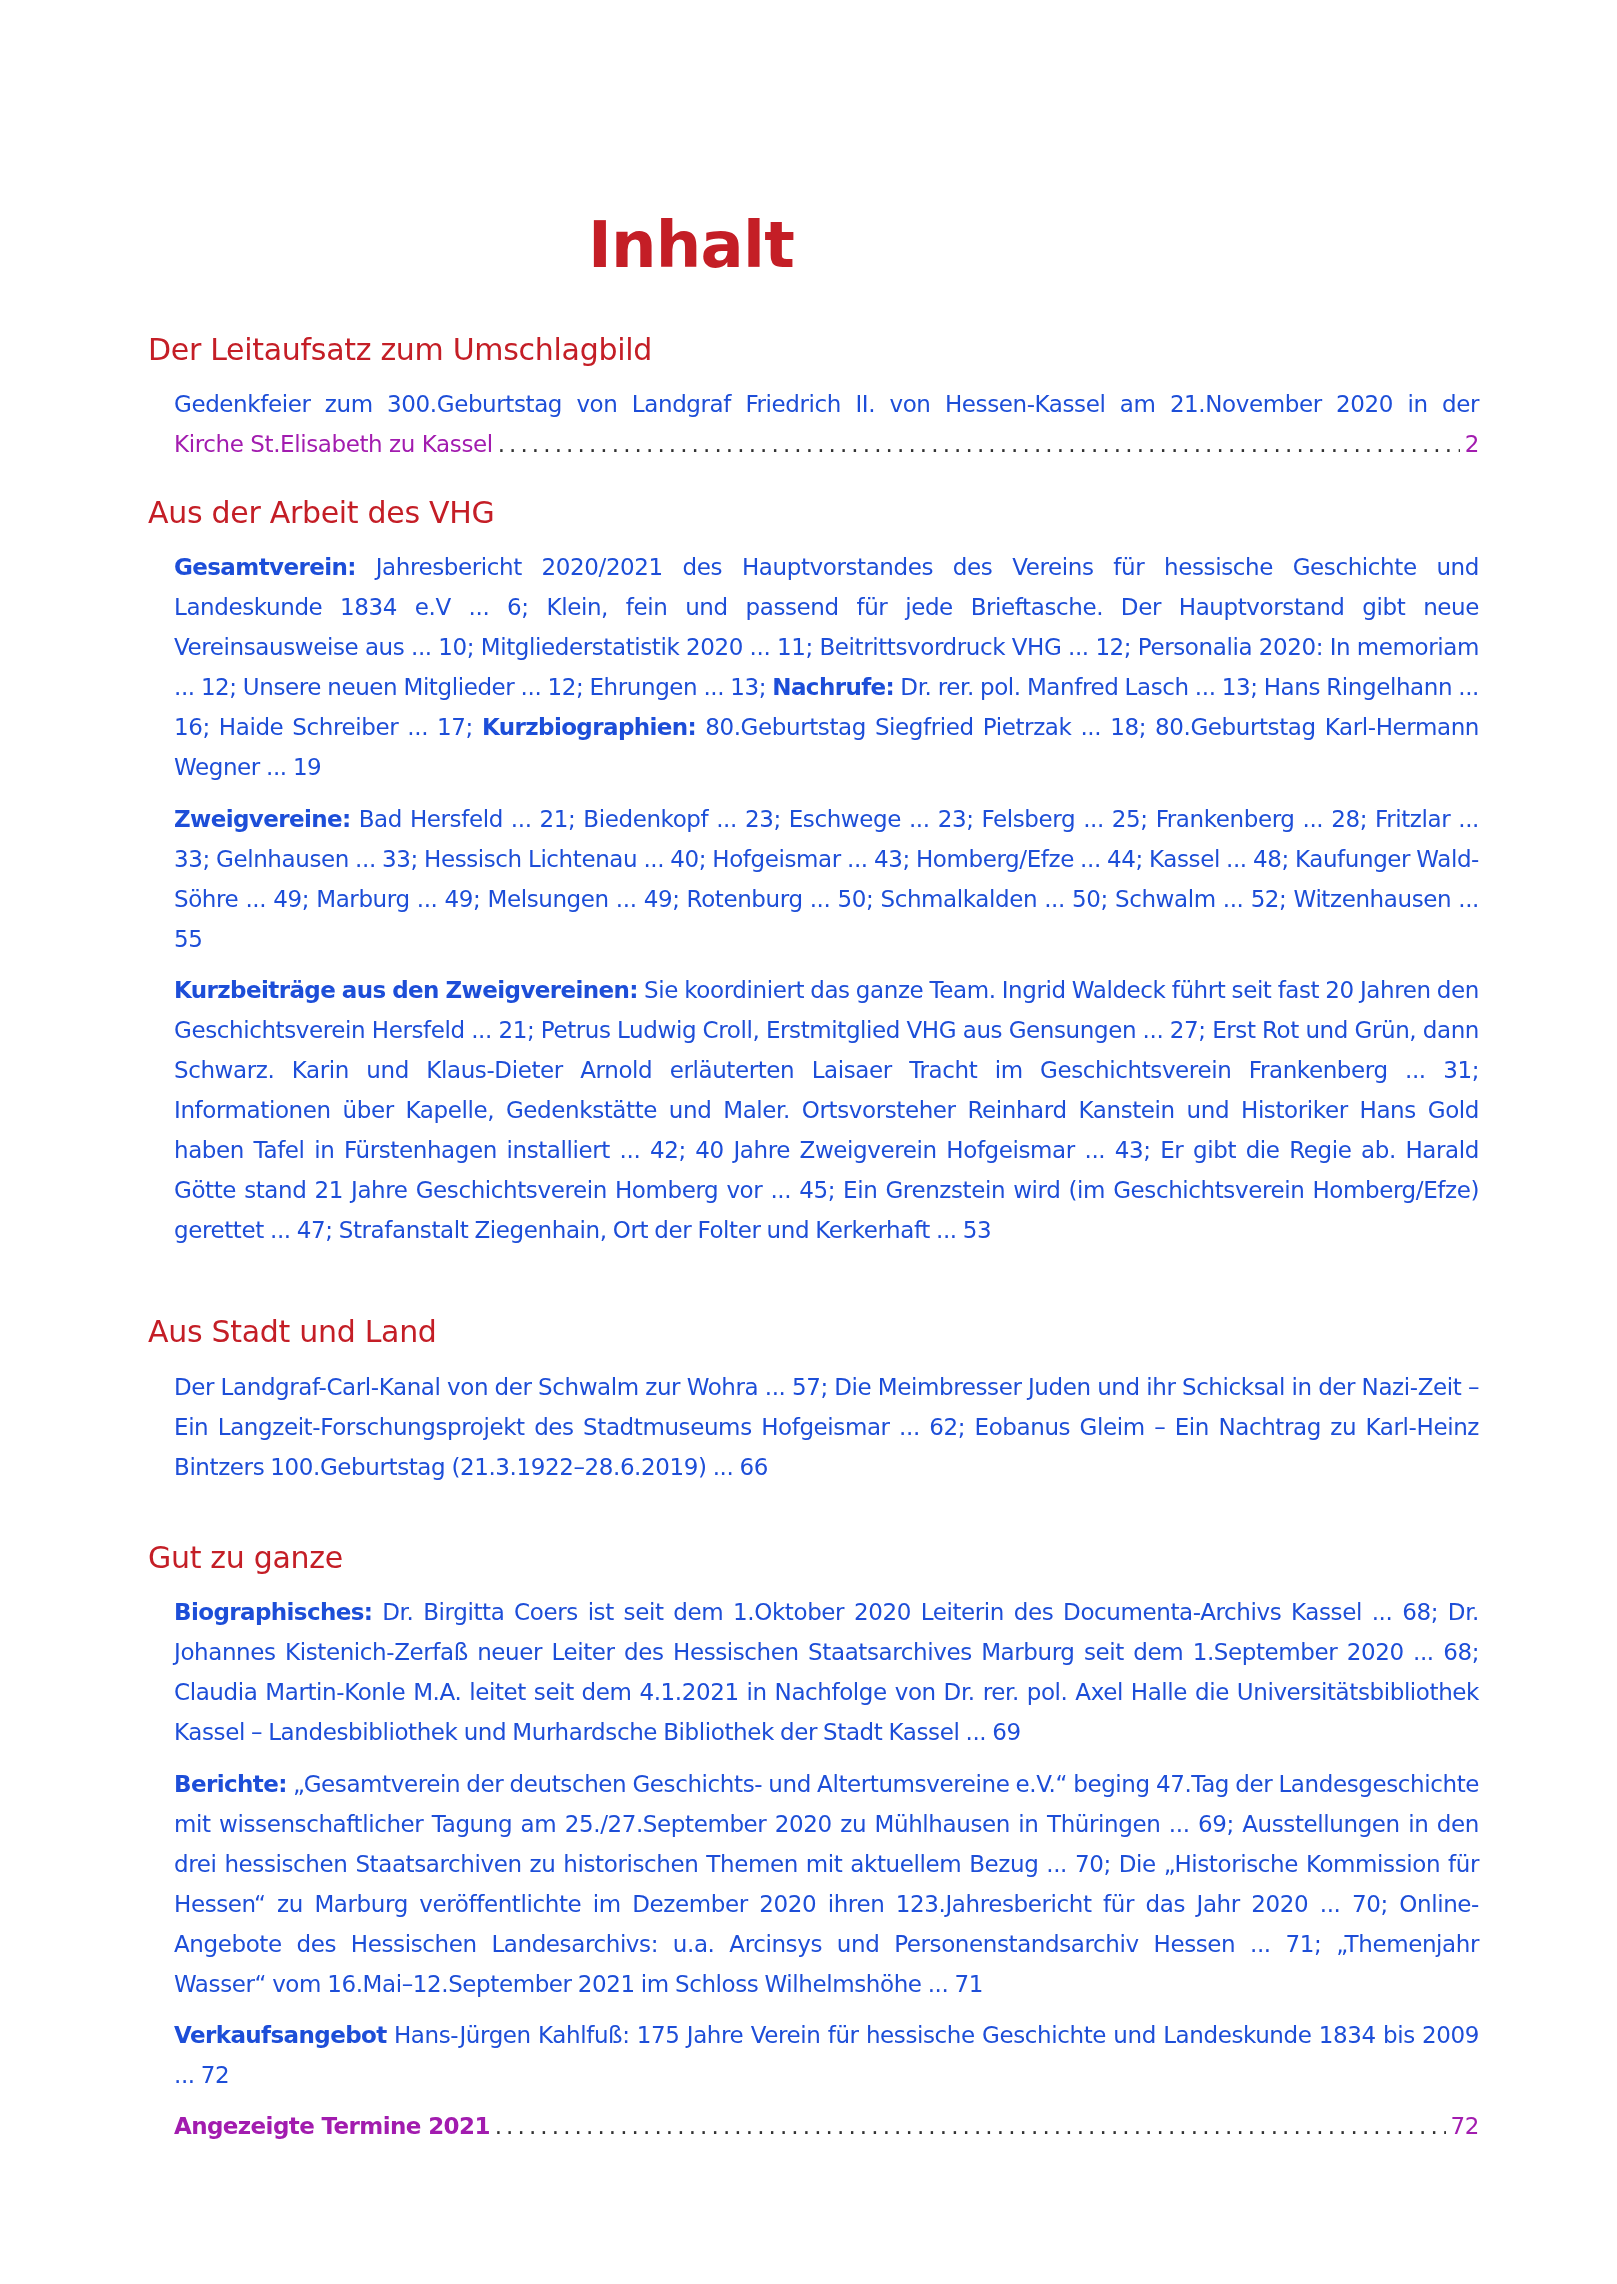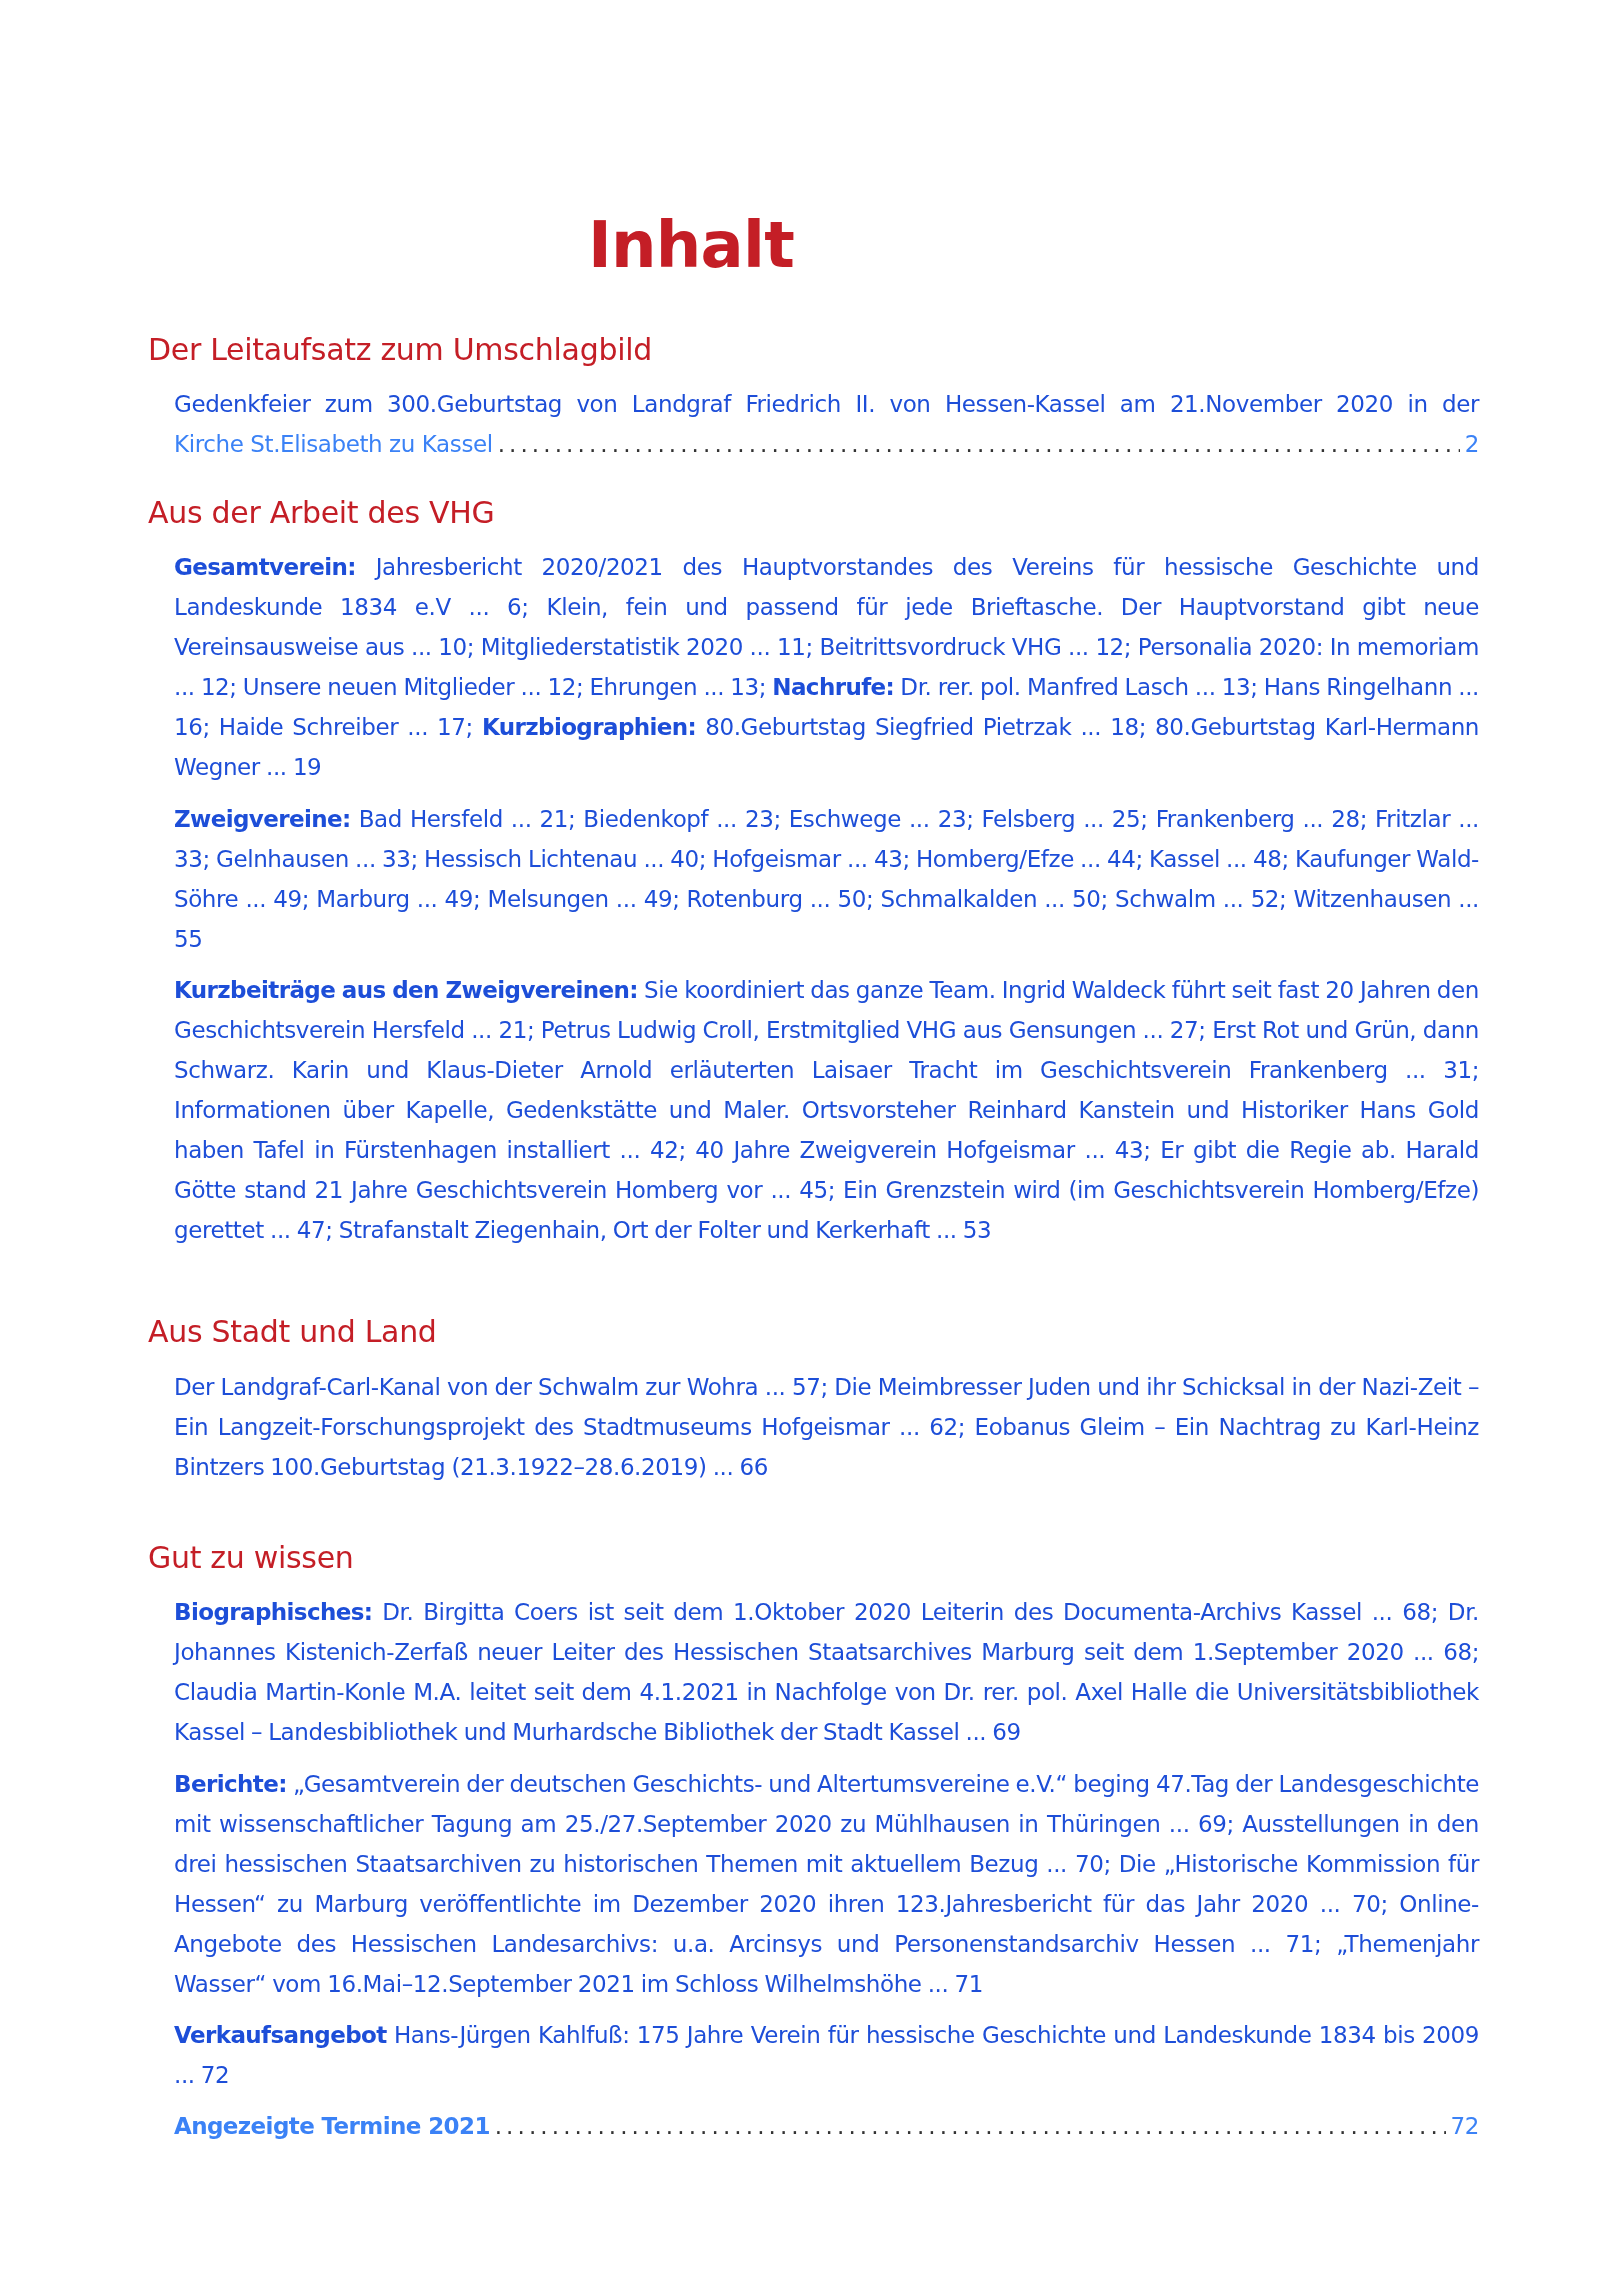--- a/index.html
+++ b/index.html
@@ -18,21 +18,21 @@
     color: #c41e26; margin: 4px; letter-spacing: -0.3px; line-height: 39px;
   }
   .entry {
     margin: 0 0 0 30px; width: 1305px; font-size: 23px; line-height: 40px;
     text-align: justify; text-align-last: left; letter-spacing: -0.4px; word-spacing: -0.8px;
     color: #1d4ed8;
   }
   .entry b { font-weight: bold; letter-spacing: -0.6px; }
   .leader-row {
     margin: 0 0 0 30px; width: 1305px; font-size: 23px; line-height: 40px;
-    display: flex; align-items: baseline; letter-spacing: -0.4px; color: #3b82f6;
+    display: flex; align-items: baseline; letter-spacing: -0.4px; color: #a21caf;
   }
   .leader-row .dots { flex: 1; overflow: hidden; white-space: nowrap; margin: 0 4.9px; letter-spacing: 4.1px; color: #333; }
   .leader-row .dots::before { content: "........................................................................................................................................................................................"; }
   .leader-row .pg { white-space: nowrap; }
   .leader-label-bold { font-weight: bold; letter-spacing: -0.6px; white-space: nowrap; }
   .leader-label { white-space: nowrap; }
   .gap-s { height: 11.4px; }
   .gap-m { height: 24.5px; }
   .gap-l { height: 47px; }
 </style>
@@ -64,21 +64,21 @@
   <div class="gap-s"></div>
 
   <div class="gap-l"></div>
 
   <h2 class="section-heading">Aus Stadt und Land</h2>
   <div class="gap-s"></div>
   <p class="entry">Der Landgraf-Carl-Kanal von der Schwalm zur Wohra ... 57; Die Meimbresser Juden und ihr Schicksal in der Nazi-Zeit – Ein Langzeit-Forschungsprojekt des Stadtmuseums Hofgeismar ... 62; Eobanus Gleim – Ein Nachtrag zu Karl-Heinz Bintzers 100.Geburtstag (21.3.1922–28.6.2019) ... 66</p>
 
   <div class="gap-l"></div>
 
-  <h2 class="section-heading">Gut zu wissen</h2>
+  <h2 class="section-heading">Gut zu ganze</h2>
   <div class="gap-s"></div>
   <p class="entry"><b>Biographisches:</b><span> Dr. Birgitta Coers ist seit dem 1.Oktober 2020 Leiterin des Documenta-Archivs Kassel ... 68; Dr. Johannes Kistenich-Zerfaß neuer Leiter des Hessischen Staatsarchives Marburg seit dem 1.September 2020 ... 68; Claudia Martin-Konle M.A. leitet seit dem 4.1.2021 in Nachfolge von Dr. rer. pol. Axel Halle die Universitätsbibliothek Kassel – Landesbibliothek und Murhardsche Bibliothek der Stadt Kassel ... 69</span></p>
   <div class="gap-s"></div>
   <p class="entry"><b>Berichte:</b><span> „Gesamtverein der deutschen Geschichts- und Altertumsvereine e.V.“ beging 47.Tag der Landesgeschichte mit wissenschaftlicher Tagung am 25./27.September 2020 zu Mühlhausen in Thüringen ... 69; Ausstellungen in den drei hessischen Staatsarchiven zu historischen Themen mit aktuellem Bezug ... 70; Die „Historische Kommission für Hessen“ zu Marburg veröffentlichte im Dezember 2020 ihren 123.Jahresbericht für das Jahr 2020 ... 70; Online-Angebote des Hessischen Landesarchivs: u.a. Arcinsys und Personenstandsarchiv Hessen ... 71; „Themenjahr Wasser“ vom 16.Mai–12.September 2021 im Schloss Wilhelmshöhe ... 71</span></p>
   <div class="gap-s"></div>
   <p class="entry"><b>Verkaufsangebot</b><span> Hans-Jürgen Kahlfuß: 175 Jahre Verein für hessische Geschichte und Landeskunde 1834 bis 2009 ... 72</span></p>
   <div class="gap-s"></div>
   <div class="leader-row">
     <span class="leader-label-bold">Angezeigte Termine 2021</span>
     <span class="dots"></span>

